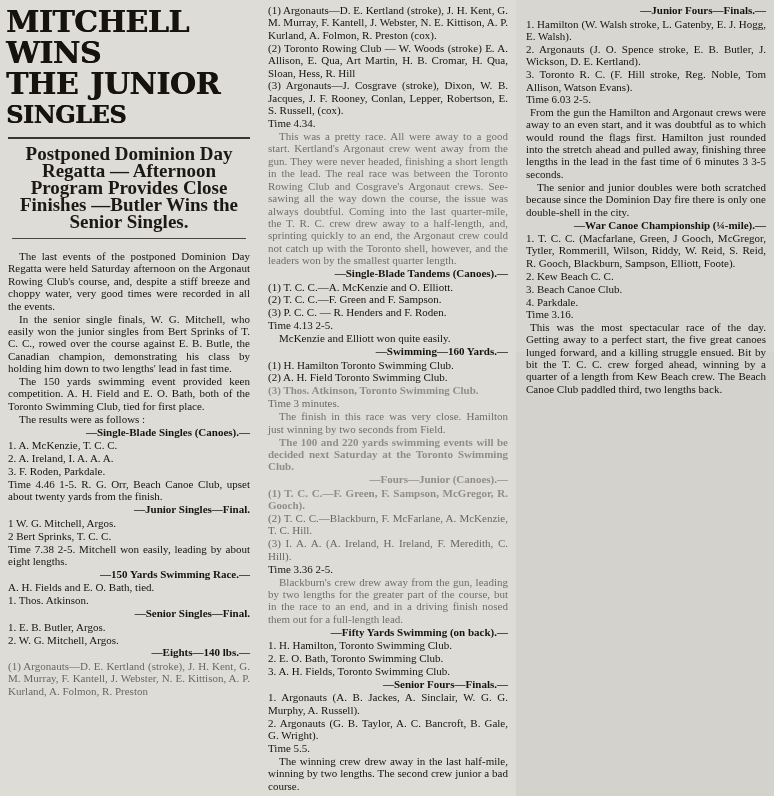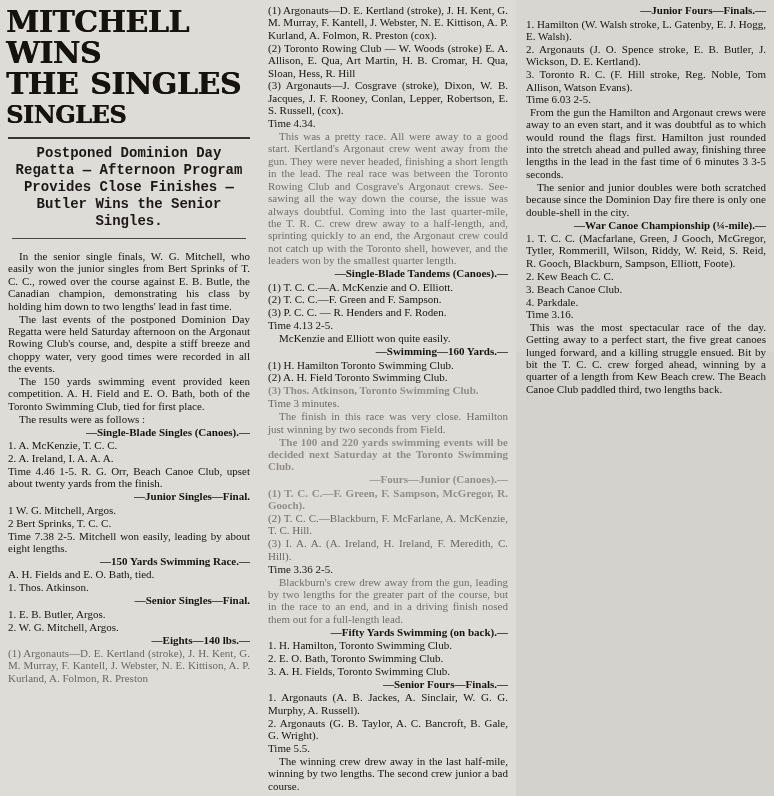--- a/index.html
+++ b/index.html
@@ -21,23 +21,23 @@
     letter-spacing:-0.5px;
     color:#16130f;
     text-shadow:0.5px 0 0 #16130f;
     word-spacing:2px;
   }
   .hl .l1{display:block;font-size:30px;}
   .hl .l2{display:block;font-size:30px;}
   .hl .l3{display:block;font-size:24px;}
   .rule{height:2px;background:#3a3732;margin:7px 2px 6px 2px;}
   .deck{
-    font-family:Liberation Mono, monospace;
+    font-family:Liberation Serif, serif;
     font-weight:bold;
-    font-size:14px;
+    font-size:19px;
     line-height:17px;
     color:#1b1815;
     text-align:center;
     padding:0 4px;
   }
   .rule2{height:1px;background:#4a4742;margin:8px 6px 7px 6px;}
 
   .body{
     font-size:11px;
     line-height:12.4px;
@@ -66,37 +66,38 @@
 </style>
 </head>
 <body>
 
 <div class="page">
 
   <div class="col c1">
     <div class="headline">
       <div class="hl">
         <span class="l1">MITCHELL WINS</span>
-        <span class="l2">THE SINGLES</span>
+        <span class="l2">THE JUNIOR</span>
         <span class="l3">SINGLES</span>
       </div>
       <div class="rule"></div>
       <div class="deck">Postponed Dominion Day Regatta — Afternoon Program Provides Close Finishes —Butler Wins the Senior Singles.</div>
       <div class="rule2"></div>
     </div>
 
     <div class="pad body">
+      <p>The last events of the postponed Dominion Day Regatta were held Saturday afternoon on the Argonaut Rowing Club's course, and, despite a stiff breeze and choppy water, very good times were recorded in all the events.</p>
       <p>In the senior single finals, W. G. Mitchell, who easily won the junior singles from Bert Sprinks of T. C. C., rowed over the course against E. B. Butle, the Canadian champion, demonstrating his class by holding him down to two lengths' lead in fast time.</p>
-      <p>The last events of the postponed Dominion Day Regatta were held Saturday afternoon on the Argonaut Rowing Club's course, and, despite a stiff breeze and choppy water, very good times were recorded in all the events.</p>
       <p>The 150 yards swimming event provided keen competition. A. H. Field and E. O. Bath, both of the Toronto Swimming Club, tied for first place.</p>
       <p>The results were as follows :</p>
 
       <p class="sub">—Single-Blade Singles (Canoes).—</p>
       <p class="noind">1. A. McKenzie, T. C. C.</p>
       <p class="noind">2. A. Ireland, I. A. A. A.</p>
+      <p class="noind">3. F. Roden, Parkdale.</p>
       <p class="noind">Time 4.46 1-5. R. G. Orr, Beach Canoe Club, upset about twenty yards from the finish.</p>
 
       <p class="sub">—Junior Singles—Final.</p>
       <p class="noind">1 W. G. Mitchell, Argos.</p>
       <p class="noind">2 Bert Sprinks, T. C. C.</p>
       <p class="noind">Time 7.38 2-5.  Mitchell won easily, leading by about eight lengths.</p>
 
       <p class="sub">—150 Yards Swimming Race.—</p>
       <p class="noind">A. H. Fields and E. O. Bath, tied.</p>
       <p class="noind">1. Thos. Atkinson.</p>

